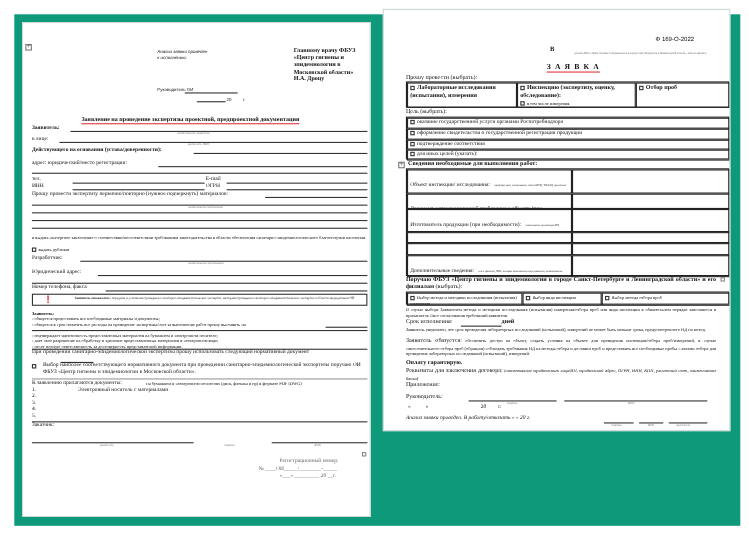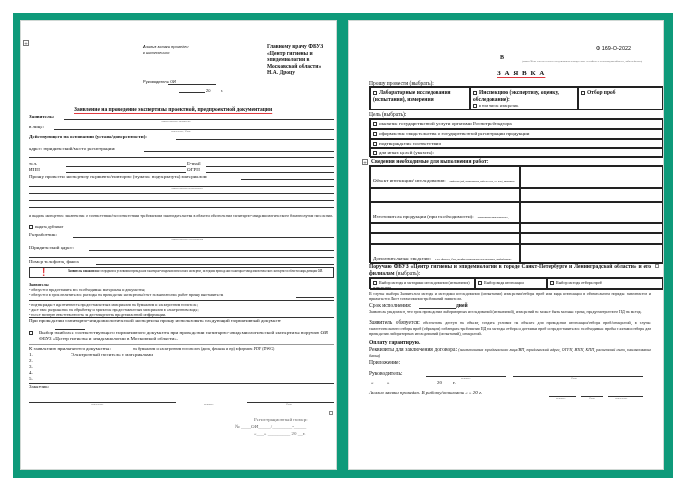--- a/index.html
+++ b/index.html
@@ -1,21 +1,21 @@
 <!DOCTYPE html>
 <html><head>
 <meta charset="utf-8">
 <style>
   * { box-sizing: border-box; margin: 0; padding: 0; }
   html, body { width: 681px; height: 493px; background: #ffffff; overflow: hidden; }
   body { position: relative; font-family: "Liberation Serif", serif; color: #111; }
   .frame { position: absolute; left: 13px; top: 13px; width: 660px; height: 465px; background: #0e9a7a; }
   .page { position: absolute; background: #fff; overflow: hidden; border: 1px solid #cfd8d4; }
   #left-page { left: 20px; top: 20px; width: 317px; height: 450px; }
-  #right-page { left: 348px; top: 20px; width: 316px; height: 450px; }
+  #right-page { left: 348px; top: 8px; width: 316px; height: 384px; }
   .abs { position: absolute; white-space: nowrap; }
   .t4 { font-size: 4px; line-height: 5px; }
   .t5 { font-size: 5px; line-height: 6px; }
   .t55 { font-size: 5.5px; line-height: 6.5px; }
   .t6 { font-size: 6px; line-height: 7px; }
   .t7 { font-size: 7px; line-height: 8px; }
   .b { font-weight: bold; }
   .i { font-style: italic; }
   .sans { font-family: "Liberation Sans", sans-serif; }
   .hline { position: absolute; height: 0; border-top: 0.8px solid #333; }

